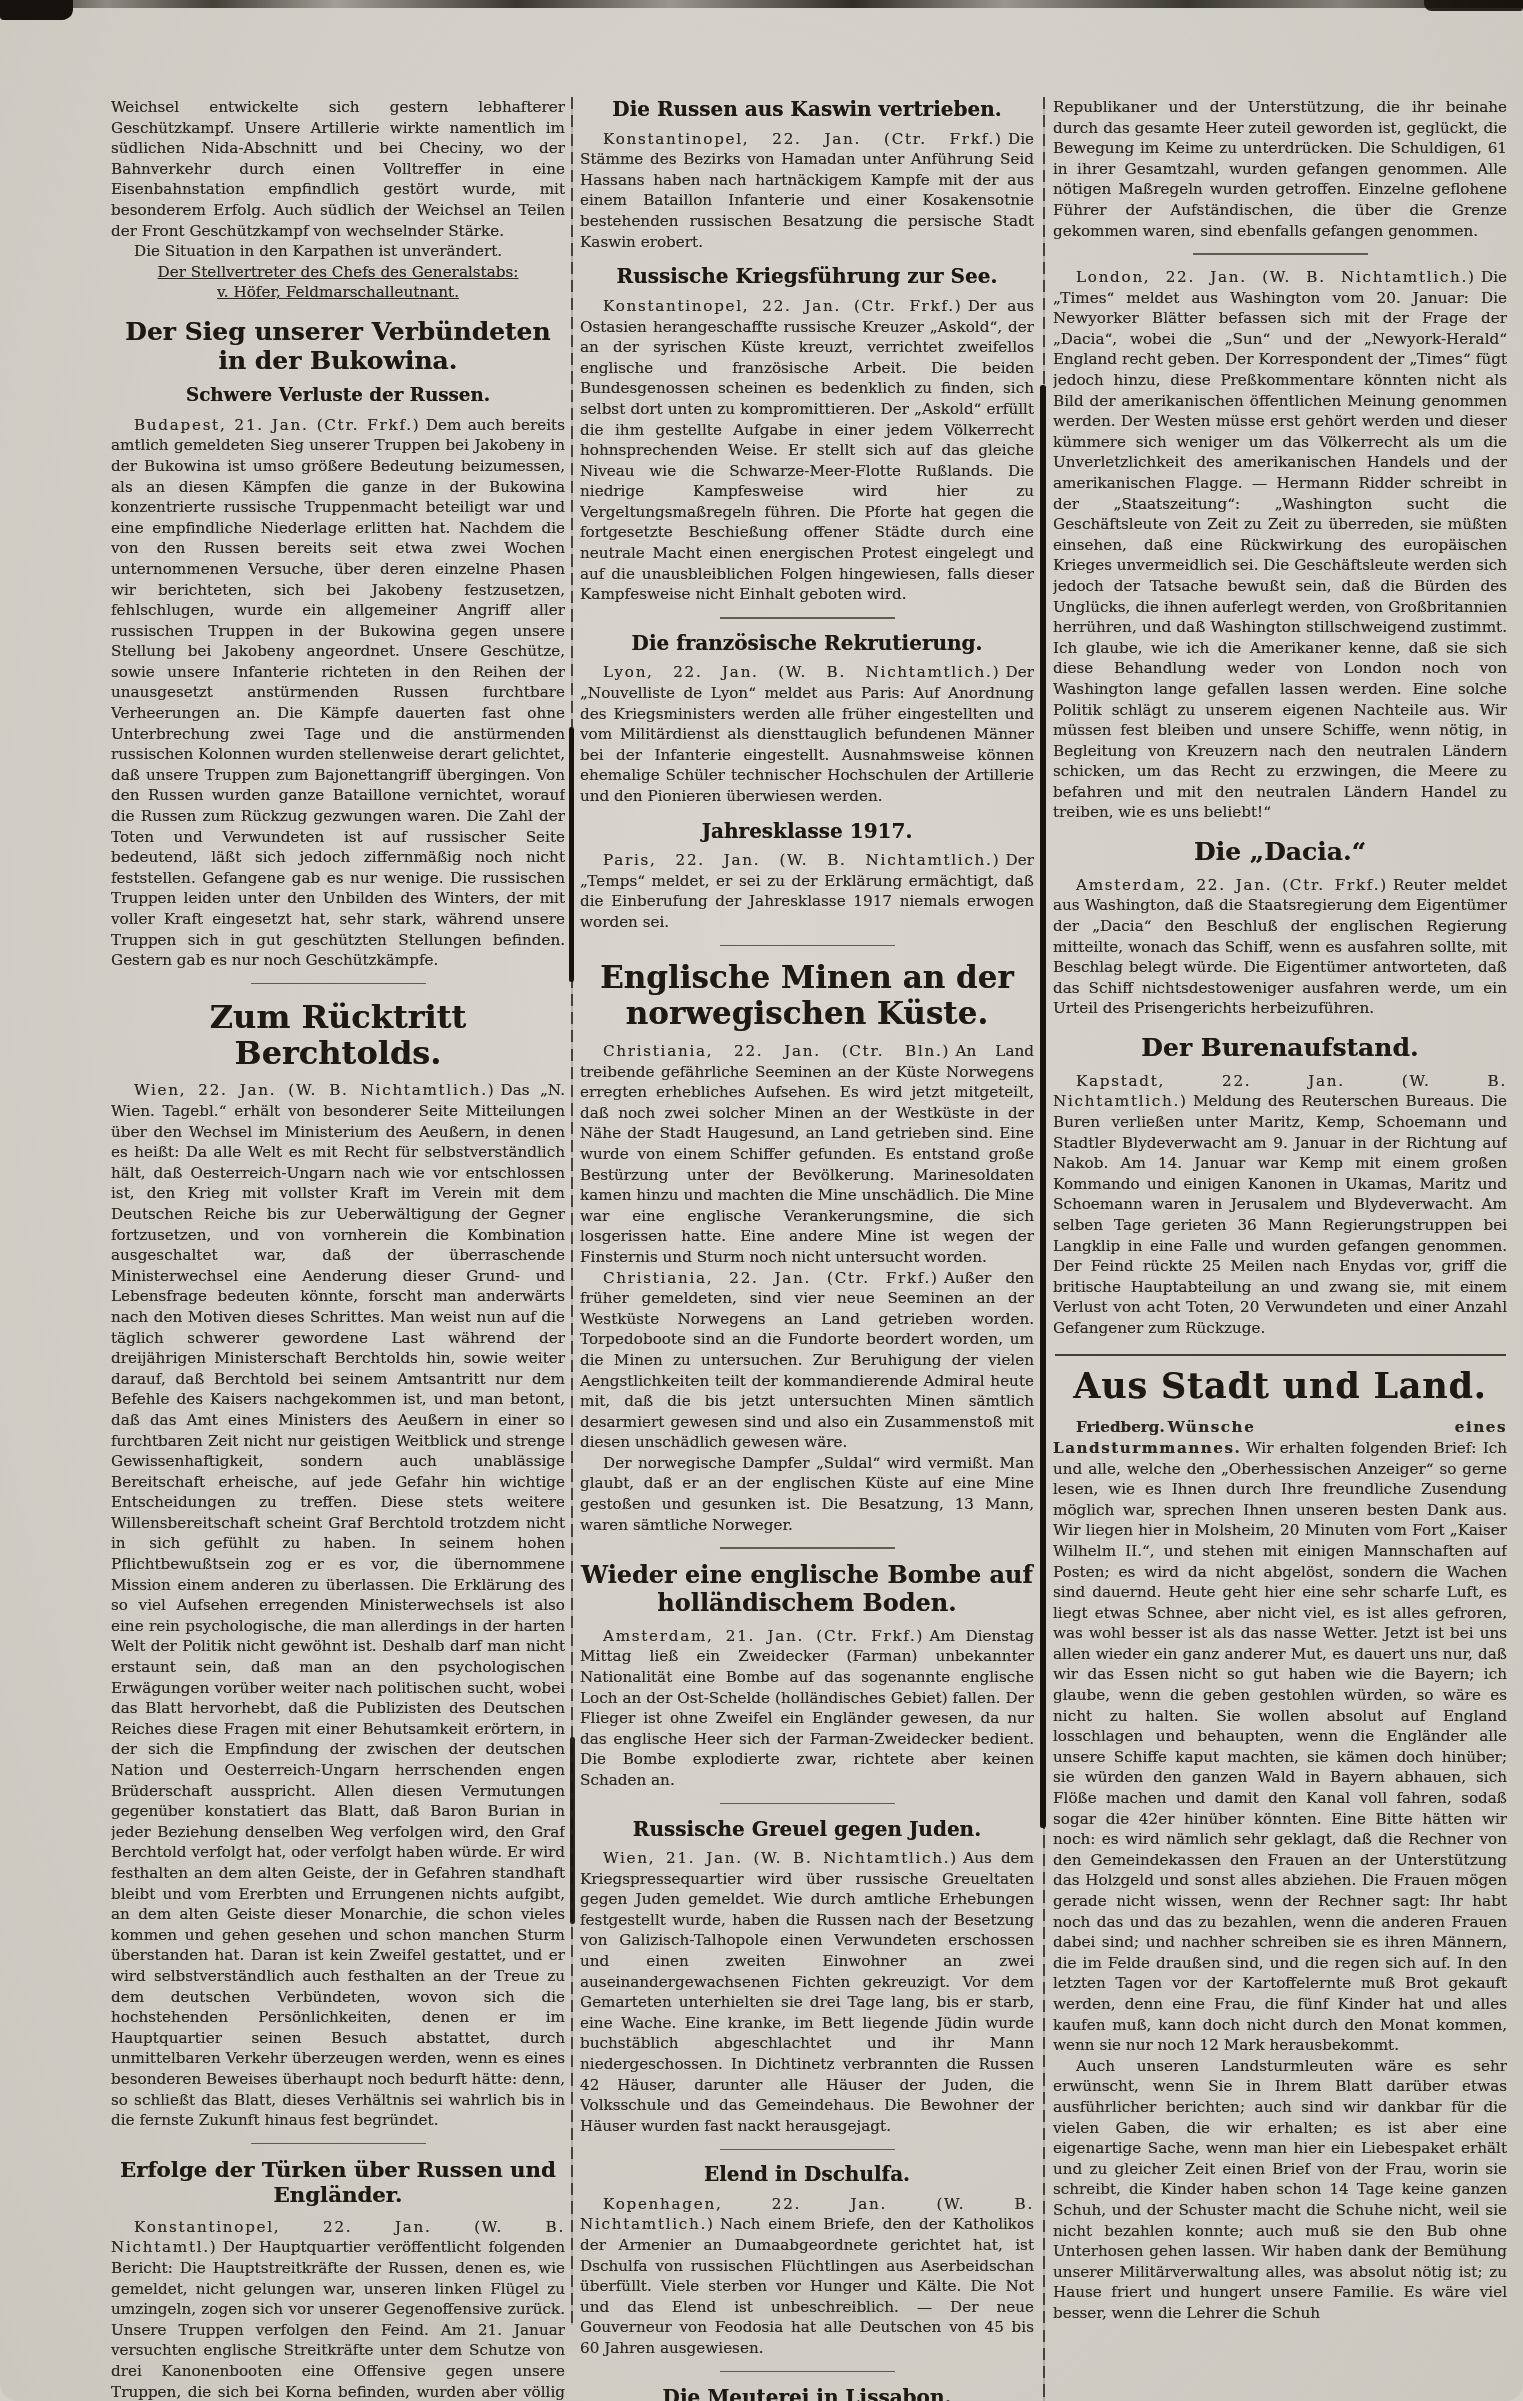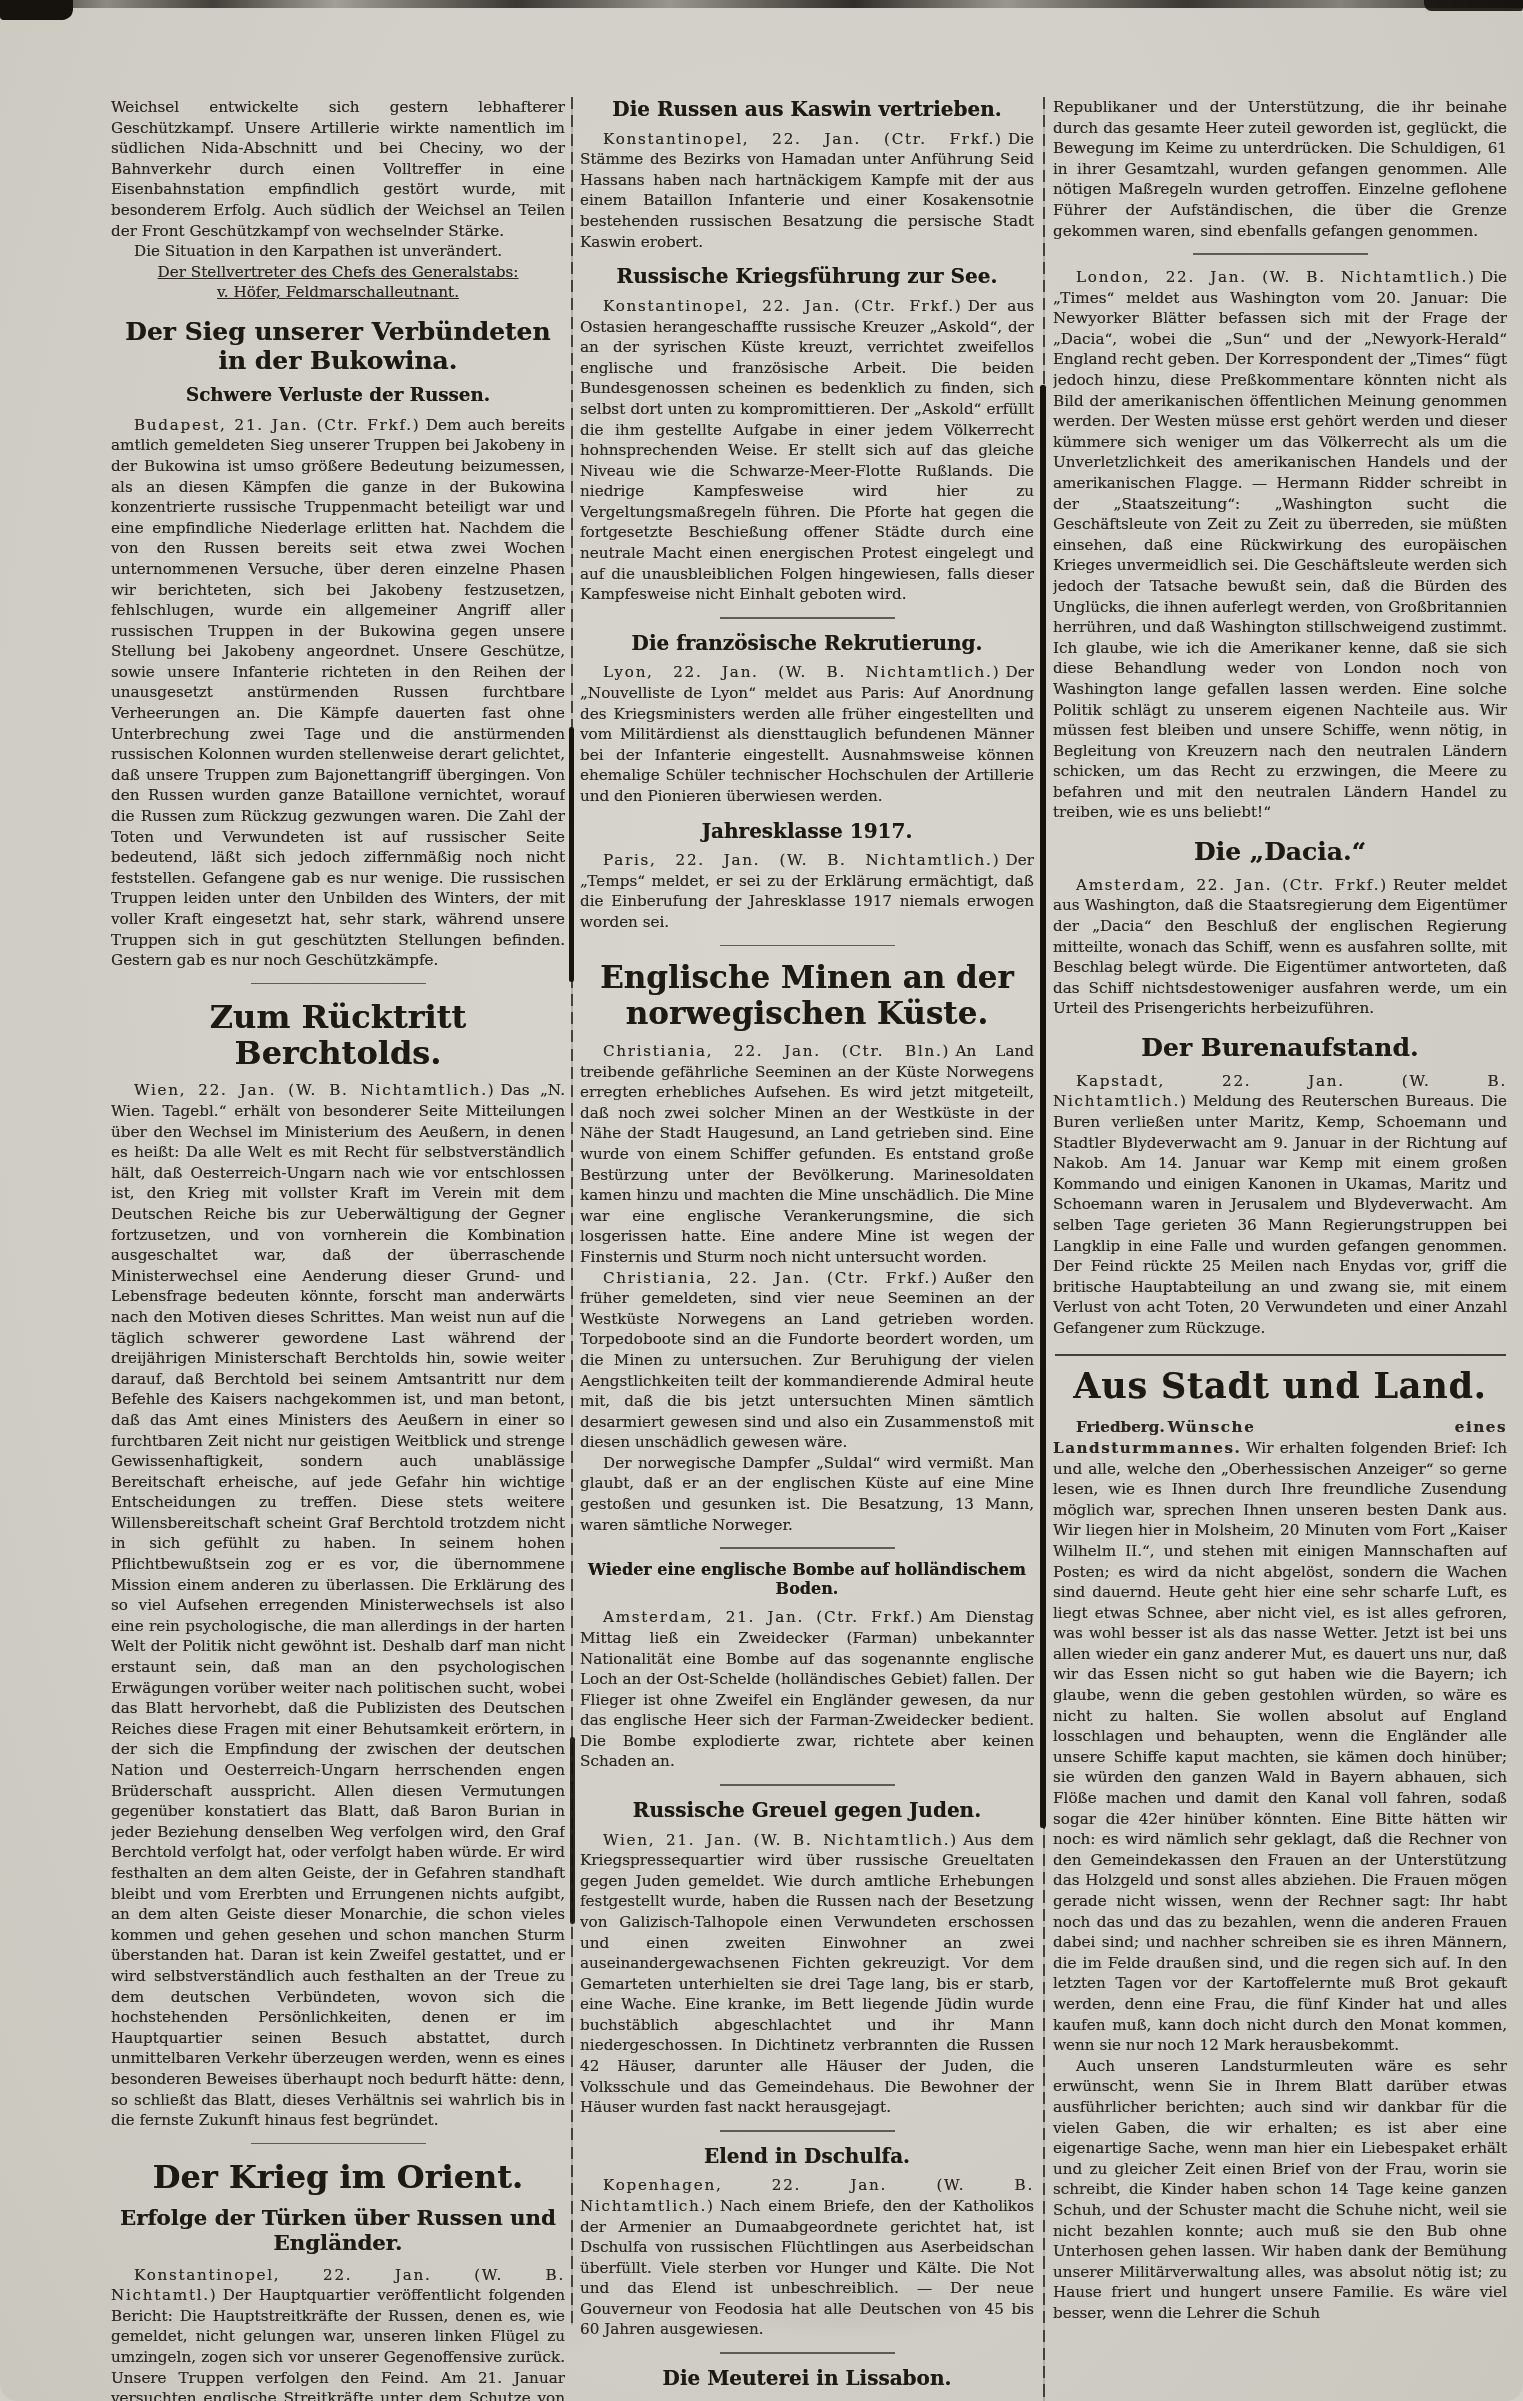--- a/index.html
+++ b/index.html
@@ -101,21 +101,20 @@
     <div class="sep"></div>
 
     <section>
       <h2 class="h-xl">Zum Rücktritt Berchtolds.</h2>
       <p class="para"><span class="dateline">Wien, 22. Jan. (W. B. Nichtamtlich.)</span><span>Das „N. Wien. Tagebl.“ erhält von besonderer Seite Mitteilungen über den Wechsel im Ministerium des Aeußern, in denen es heißt: Da alle Welt es mit Recht für selbstverständlich hält, daß Oesterreich-Ungarn nach wie vor entschlossen ist, den Krieg mit vollster Kraft im Verein mit dem Deutschen Reiche bis zur Ueberwältigung der Gegner fortzusetzen, und von vornherein die Kombination ausgeschaltet war, daß der überraschende Ministerwechsel eine Aenderung dieser Grund- und Lebensfrage bedeuten könnte, forscht man anderwärts nach den Motiven dieses Schrittes. Man weist nun auf die täglich schwerer gewordene Last während der dreijährigen Ministerschaft Berchtolds hin, sowie weiter darauf, daß Berchtold bei seinem Amtsantritt nur dem Befehle des Kaisers nachgekommen ist, und man betont, daß das Amt eines Ministers des Aeußern in einer so furchtbaren Zeit nicht nur geistigen Weitblick und strenge Gewissenhaftigkeit, sondern auch unablässige Bereitschaft erheische, auf jede Gefahr hin wichtige Entscheidungen zu treffen. Diese stets weitere Willensbereitschaft scheint Graf Berchtold trotzdem nicht in sich gefühlt zu haben. In seinem hohen Pflichtbewußtsein zog er es vor, die übernommene Mission einem anderen zu überlassen. Die Erklärung des so viel Aufsehen erregenden Ministerwechsels ist also eine rein psychologische, die man allerdings in der harten Welt der Politik nicht gewöhnt ist. Deshalb darf man nicht erstaunt sein, daß man an den psychologischen Erwägungen vorüber weiter nach politischen sucht, wobei das Blatt hervorhebt, daß die Publizisten des Deutschen Reiches diese Fragen mit einer Behutsamkeit erörtern, in der sich die Empfindung der zwischen der deutschen Nation und Oesterreich-Ungarn herrschenden engen Brüderschaft ausspricht. Allen diesen Vermutungen gegenüber konstatiert das Blatt, daß Baron Burian in jeder Beziehung denselben Weg verfolgen wird, den Graf Berchtold verfolgt hat, oder verfolgt haben würde. Er wird festhalten an dem alten Geiste, der in Gefahren standhaft bleibt und vom Ererbten und Errungenen nichts aufgibt, an dem alten Geiste dieser Monarchie, die schon vieles kommen und gehen gesehen und schon manchen Sturm überstanden hat. Daran ist kein Zweifel gestattet, und er wird selbstverständlich auch festhalten an der Treue zu dem deutschen Verbündeten, wovon sich die hochstehenden Persönlichkeiten, denen er im Hauptquartier seinen Besuch abstattet, durch unmittelbaren Verkehr überzeugen werden, wenn es eines besonderen Beweises überhaupt noch bedurft hätte: denn, so schließt das Blatt, dieses Verhältnis sei wahrlich bis in die fernste Zukunft hinaus fest begründet.</span></p>
     </section>
 
     <div class="sep"></div>
 
     <section>
-      <h2 class="h-xl">Der Krieg im Orient.</h2>
       <h3 class="h-sub" style="font-size:21.3px;">Erfolge der Türken über Russen und Engländer.</h3>
       <p class="para"><span class="dateline">Konstantinopel, 22. Jan. (W. B. Nichtamtl.)</span><span>Der Hauptquartier veröffentlicht folgenden Bericht: Die Hauptstreitkräfte der Russen, denen es, wie gemeldet, nicht gelungen war, unseren linken Flügel zu umzingeln, zogen sich vor unserer Gegenoffensive zurück. Unsere Truppen verfolgen den Feind. Am 21. Januar versuchten englische Streitkräfte unter dem Schutze von drei Kanonenbooten eine Offensive gegen unsere Truppen, die sich bei Korna befinden, wurden aber völlig besiegt und gezwungen, sich zurückzuziehen. Unsere Verluste sind unbedeutend.</span></p>
     </section>
 
   </div>
 
   <div class="col" id="col-2">
 
     <section>
       <h2 class="h-md" style="margin-top:0;">Die Russen aus Kaswin vertrieben.</h2>
@@ -144,21 +143,21 @@
     <section>
       <h2 class="h-lg" style="font-size:31px;">Englische Minen an der norwegischen Küste.</h2>
       <p class="para"><span class="dateline">Christiania, 22. Jan. (Ctr. Bln.)</span><span>An Land treibende gefährliche Seeminen an der Küste Norwegens erregten erhebliches Aufsehen. Es wird jetzt mitgeteilt, daß noch zwei solcher Minen an der Westküste in der Nähe der Stadt Haugesund, an Land getrieben sind. Eine wurde von einem Schiffer gefunden. Es entstand große Bestürzung unter der Bevölkerung. Marinesoldaten kamen hinzu und machten die Mine unschädlich. Die Mine war eine englische Verankerungsmine, die sich losgerissen hatte. Eine andere Mine ist wegen der Finsternis und Sturm noch nicht untersucht worden.</span></p>
       <p class="para"><span class="dateline">Christiania, 22. Jan. (Ctr. Frkf.)</span><span>Außer den früher gemeldeten, sind vier neue Seeminen an der Westküste Norwegens an Land getrieben worden. Torpedoboote sind an die Fundorte beordert worden, um die Minen zu untersuchen. Zur Beruhigung der vielen Aengstlichkeiten teilt der kommandierende Admiral heute mit, daß die bis jetzt untersuchten Minen sämtlich desarmiert gewesen sind und also ein Zusammenstoß mit diesen unschädlich gewesen wäre.</span></p>
       <p class="para"><span>Der norwegische Dampfer „Suldal“ wird vermißt. Man glaubt, daß er an der englischen Küste auf eine Mine gestoßen und gesunken ist. Die Besatzung, 13 Mann, waren sämtliche Norweger.</span></p>
     </section>
 
     <div class="sep"></div>
 
     <section>
-      <h2 class="h-lg" style="font-size:16px;margin-top:10px;">Wieder eine englische Bombe auf holländischem Boden.</h2>
+      <h2 class="h-lg" style="font-size:24px;margin-top:10px;">Wieder eine englische Bombe auf holländischem Boden.</h2>
       <p class="para"><span class="dateline">Amsterdam, 21. Jan. (Ctr. Frkf.)</span><span>Am Dienstag Mittag ließ ein Zweidecker (Farman) unbekannter Nationalität eine Bombe auf das sogenannte englische Loch an der Ost-Schelde (holländisches Gebiet) fallen. Der Flieger ist ohne Zweifel ein Engländer gewesen, da nur das englische Heer sich der Farman-Zweidecker bedient. Die Bombe explodierte zwar, richtete aber keinen Schaden an.</span></p>
     </section>
 
     <div class="sep"></div>
 
     <section>
       <h2 class="h-md">Russische Greuel gegen Juden.</h2>
       <p class="para"><span class="dateline">Wien, 21. Jan. (W. B. Nichtamtlich.)</span><span>Aus dem Kriegspressequartier wird über russische Greueltaten gegen Juden gemeldet. Wie durch amtliche Erhebungen festgestellt wurde, haben die Russen nach der Besetzung von Galizisch-Talhopole einen Verwundeten erschossen und einen zweiten Einwohner an zwei auseinandergewachsenen Fichten gekreuzigt. Vor dem Gemarteten unterhielten sie drei Tage lang, bis er starb, eine Wache. Eine kranke, im Bett liegende Jüdin wurde buchstäblich abgeschlachtet und ihr Mann niedergeschossen. In Dichtinetz verbrannten die Russen 42 Häuser, darunter alle Häuser der Juden, die Volksschule und das Gemeindehaus. Die Bewohner der Häuser wurden fast nackt herausgejagt.</span></p>
     </section>
 

